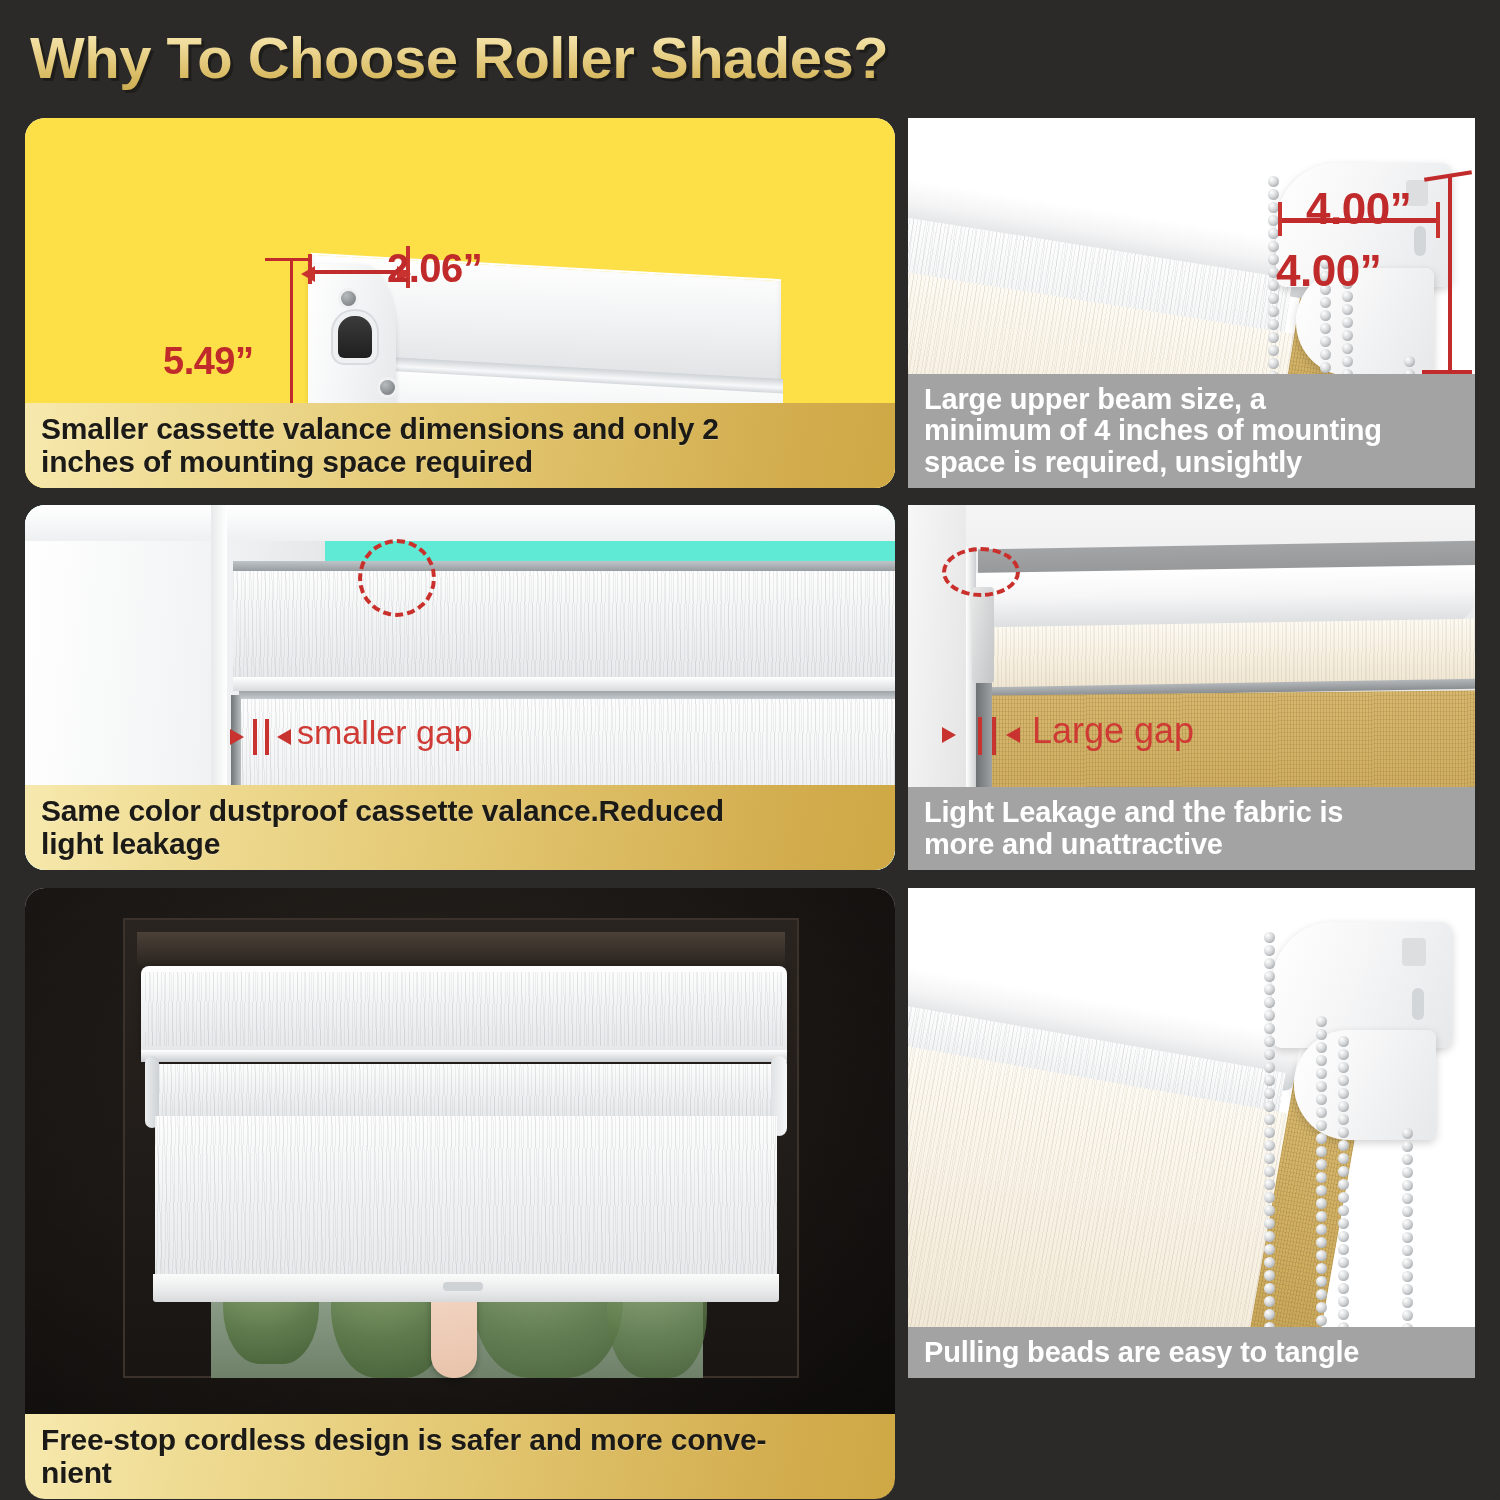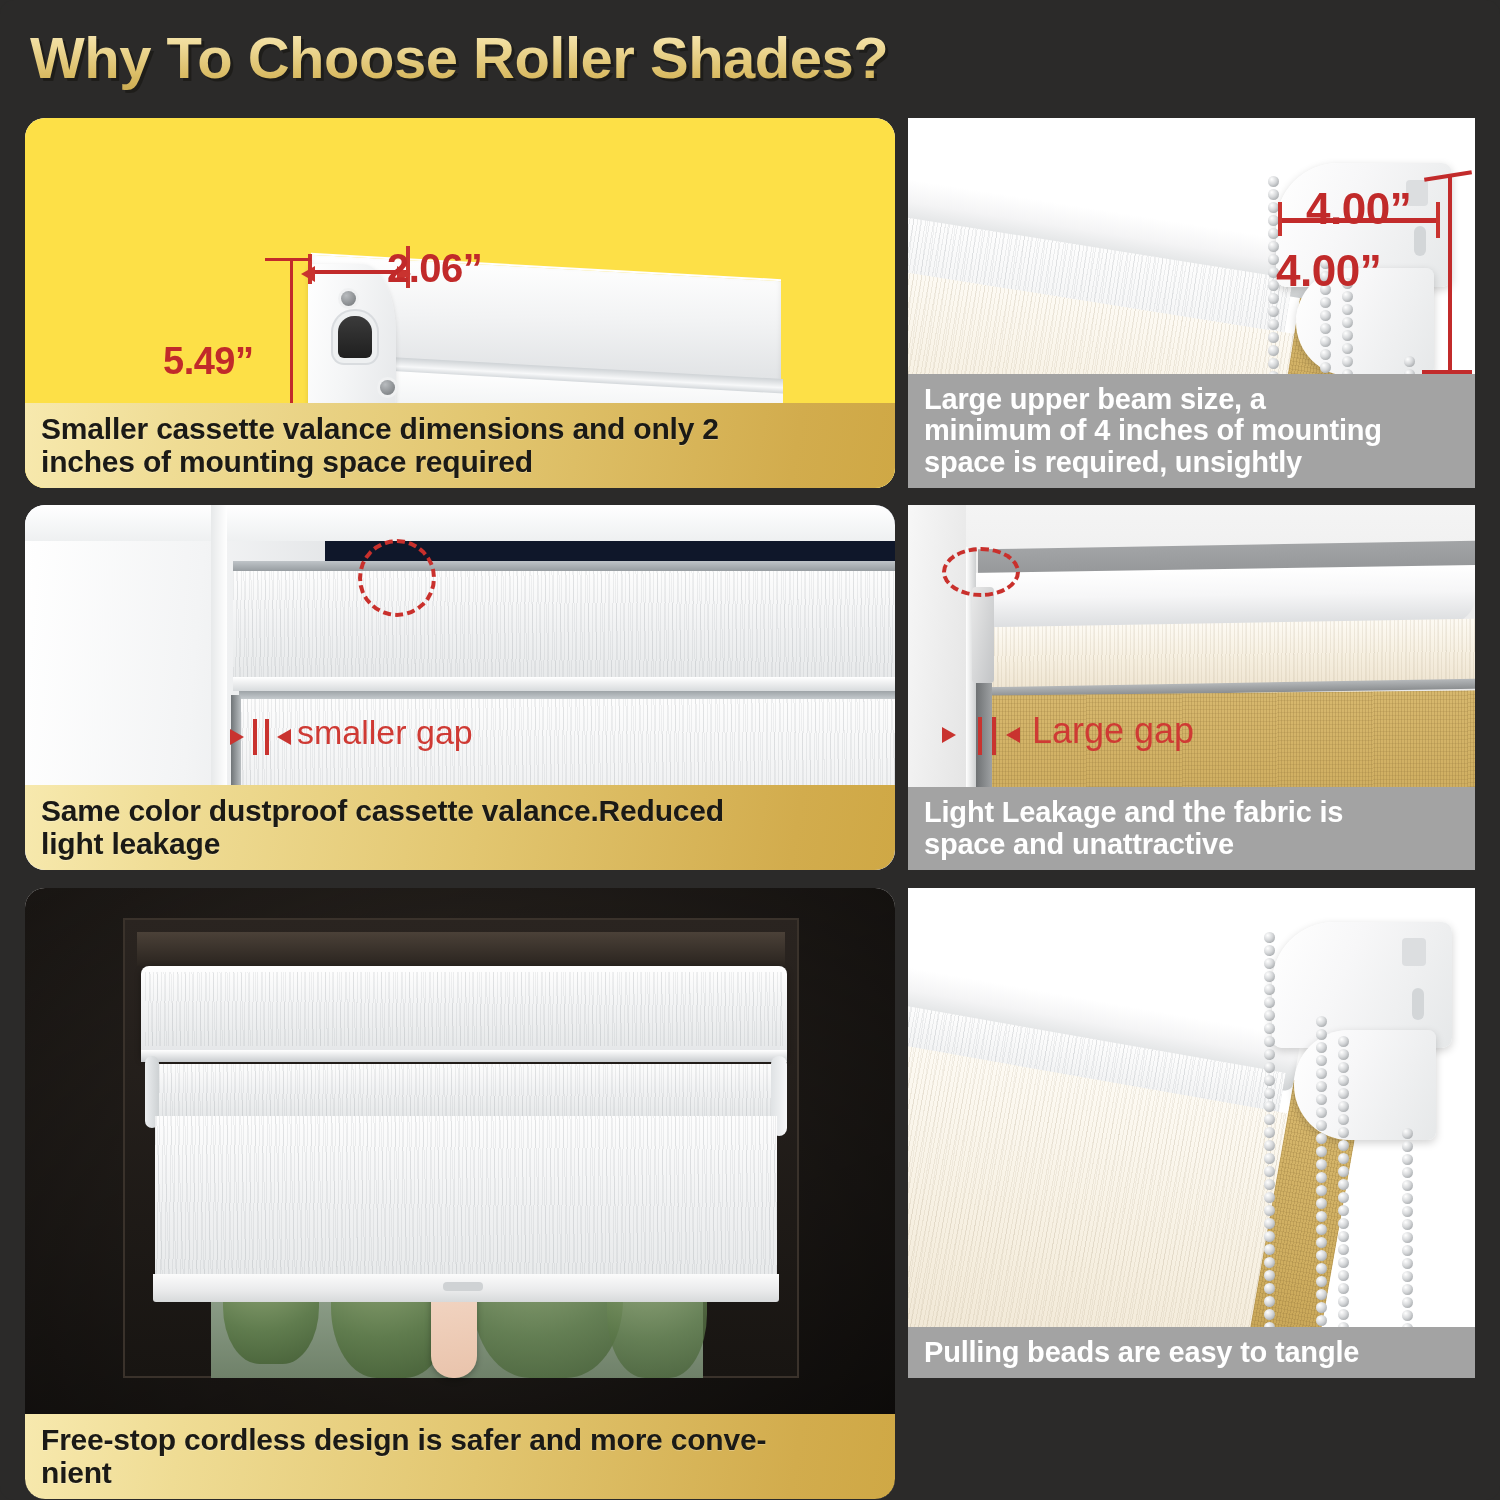--- a/index.html
+++ b/index.html
@@ -341,21 +341,21 @@
     </div>
 
     <div class="cap gray">
       <span class="ln">Large upper beam size, a</span>
       <span class="ln">minimum of 4 inches of mounting</span>
       <span class="ln">space is required, unsightly</span>
     </div>
   </div>
 
   <div class="panel left" style="left:25px; top:505px; width:870px; height:365px;">
-    <div class="media" style="background:#0f172a;">
+    <div class="media" style="background:#5eead4;">
 
       <div style="position:absolute; left:0; top:0; width:300px; height:365px; background:linear-gradient(95deg,#ffffff 0%, #f3f4f5 55%, #e2e4e6 100%);"></div>
       <div style="position:absolute; left:0; top:0; width:870px; height:36px; background:linear-gradient(180deg,#ffffff,#eef0f1);"></div>
       <div style="position:absolute; left:186px; top:0; width:16px; height:365px; background:linear-gradient(90deg,#e7e9ea,#ffffff);"></div>
 
       <div style="position:absolute; left:208px; top:56px; width:662px; height:12px; background:linear-gradient(180deg,#bfc4c8,#8f9599);"></div>
       <div class="fab-white" style="position:absolute; left:208px; top:66px; width:662px; height:110px;"></div>
       <div style="position:absolute; left:208px; top:172px; width:662px; height:14px; background:linear-gradient(180deg,#ffffff,#d8dbdd);"></div>
       <div style="position:absolute; left:214px; top:186px; width:656px; height:10px; background:linear-gradient(180deg,#9ea4a8,#ced3d6);"></div>
       <div class="fab-white" style="position:absolute; left:214px; top:194px; width:656px; height:171px;"></div>
@@ -398,21 +398,21 @@
 
       <div class="arrow-r" style="left:34px; top:222px;"></div>
       <div class="tick" style="left:70px; top:212px; height:38px;"></div>
       <div class="tick" style="left:84px; top:212px; height:38px;"></div>
       <div class="arrow-l" style="left:98px; top:222px;"></div>
       <div class="gap-txt" style="left:124px; top:205px; font-size:36px;">Large gap</div>
     </div>
 
     <div class="cap gray">
       <span class="ln">Light Leakage and the fabric is</span>
-      <span class="ln">space and unattractive</span>
+      <span class="ln">more and unattractive</span>
     </div>
   </div>
 
   <div class="panel left" style="left:25px; top:888px; width:870px; height:611px;">
     <div class="media room">
       <div class="wall-shadow"></div>
 
       <div class="win-frame" style="left:98px; top:30px; width:676px; height:460px;"></div>
       <div style="position:absolute; left:112px; top:44px; width:648px; height:34px; background:linear-gradient(180deg,#4b4138,#2a241f);"></div>
 

